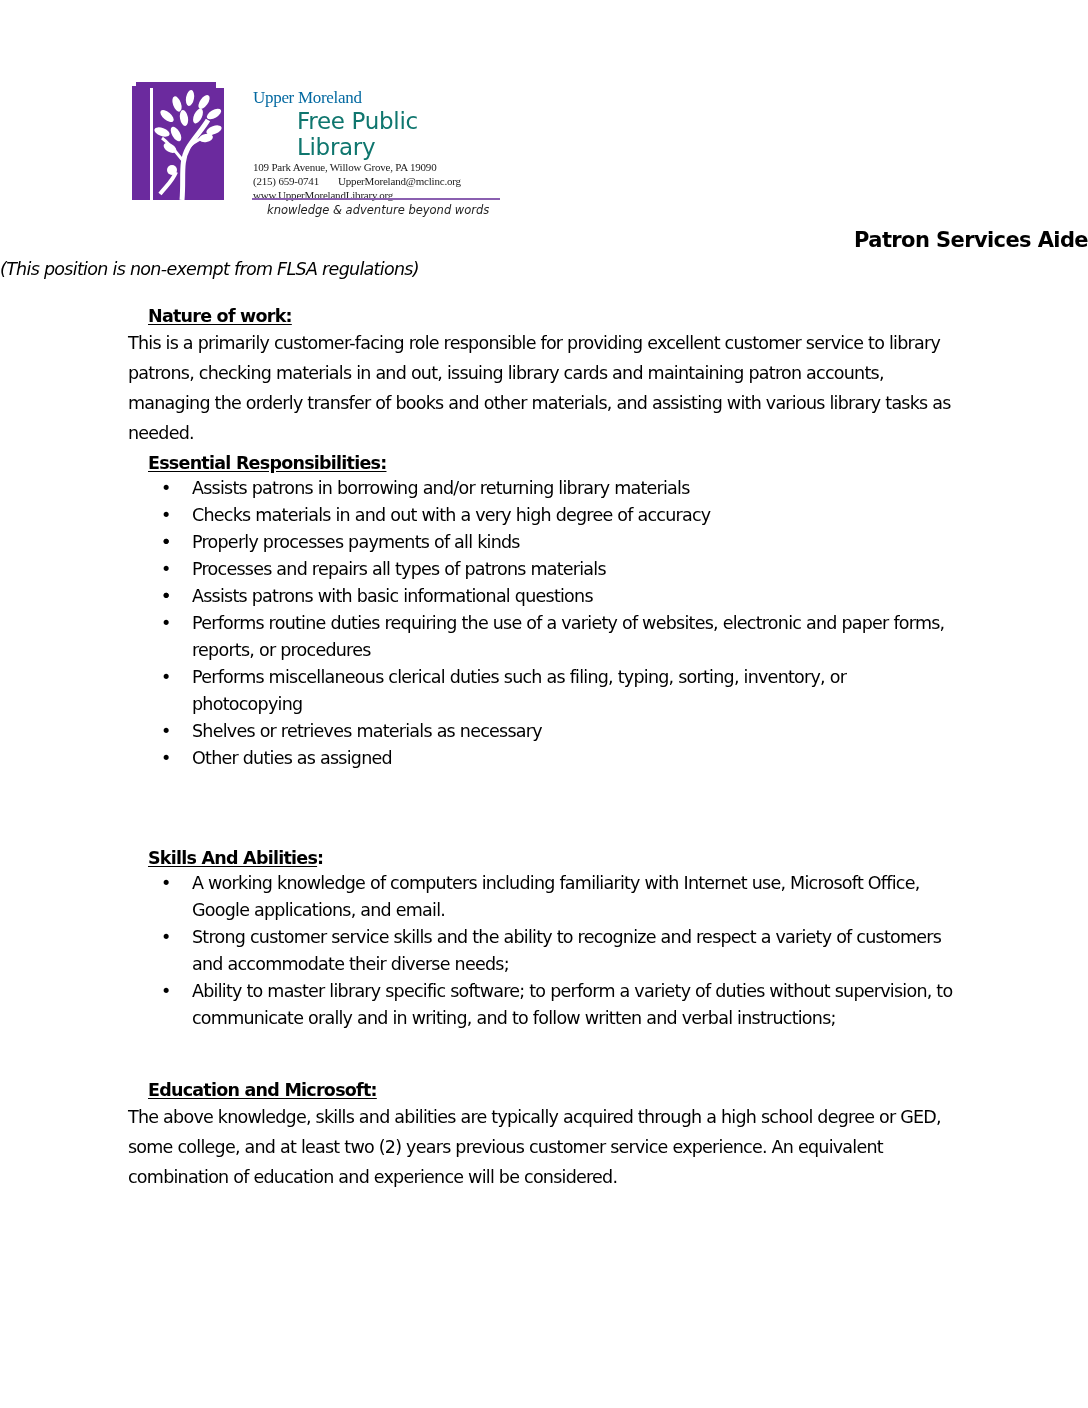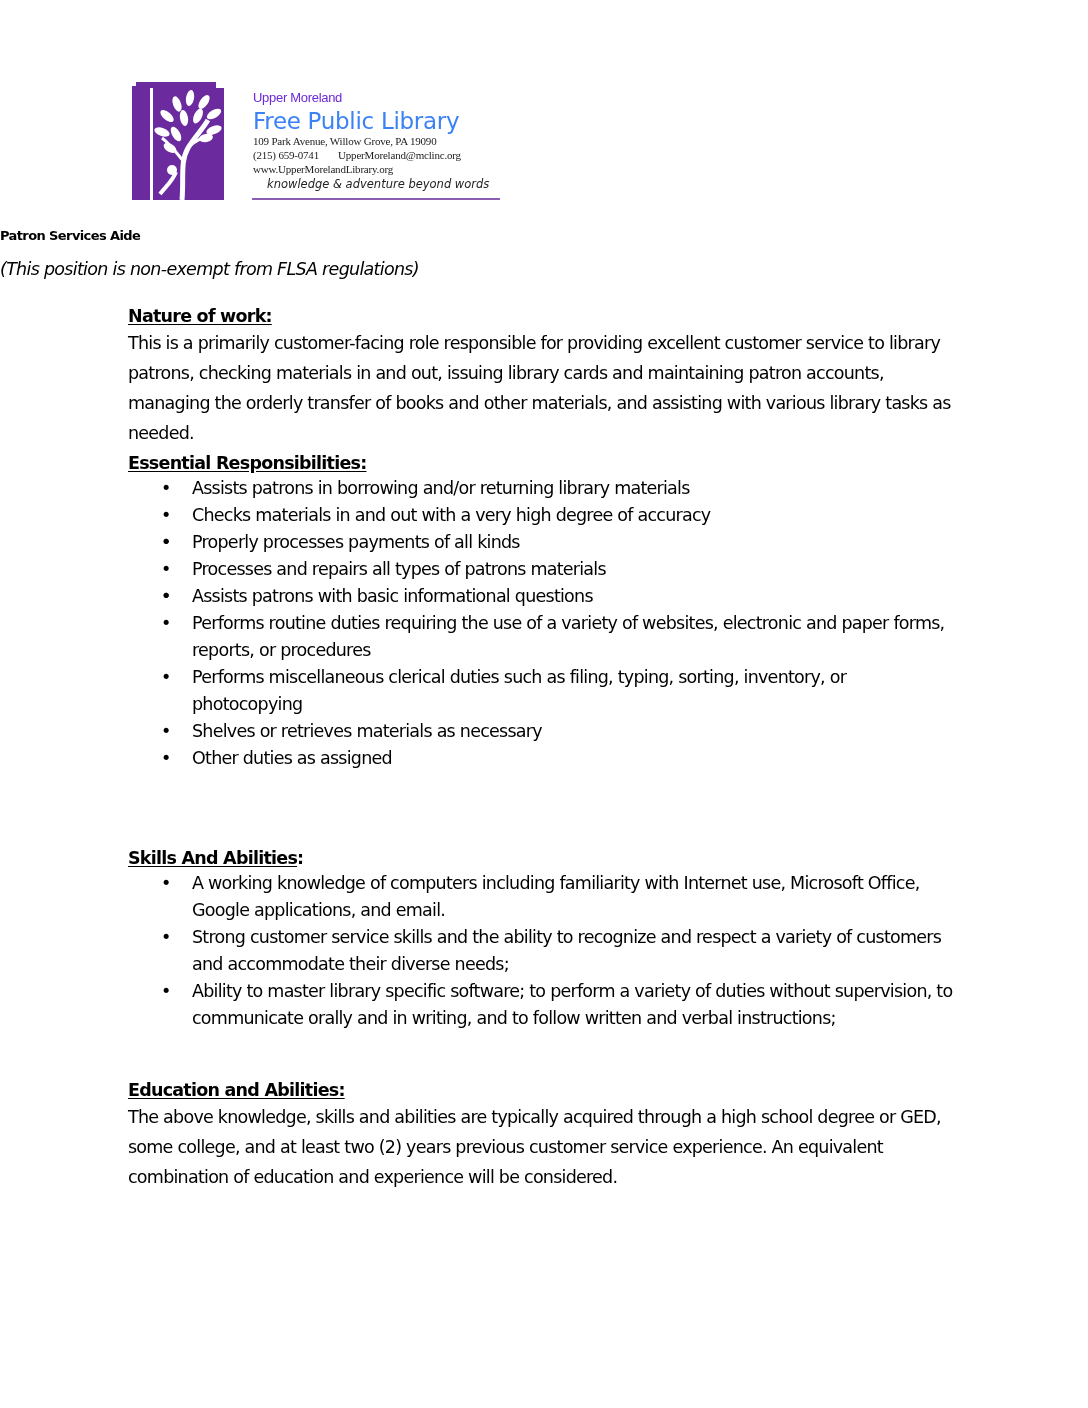--- a/index.html
+++ b/index.html
@@ -1,34 +1,34 @@
 <!DOCTYPE html>
 <html><head>
 <meta charset="utf-8">
 <style>
   html, body { margin: 0; padding: 0; background: #ffffff; }
   body { width: 1088px; height: 1408px; position: relative; overflow: hidden;
          font-family: "DejaVu Sans", sans-serif; color: #000; }
   .logo { position: absolute; left: 132px; top: 82px; width: 370px; height: 120px; }
   .logo-mark { position: absolute; left: 0; top: 0; width: 92px; height: 118px; }
   .logo-text { position: absolute; left: 121px; top: 6px; }
-  .logo-l1 { font-family: Liberation Sans, sans-serif; font-size: 13px; color: #6d28d9; line-height: 20px; letter-spacing: -0.3px; }
-  .logo-l2 { font-family: "DejaVu Sans", sans-serif; font-size: 23px; color: #3b82f6; line-height: 26px; letter-spacing: -0.3px; }
+  .logo-l1 { font-family: Liberation Serif, serif; font-size: 17px; color: #0369a1; line-height: 20px; letter-spacing: -0.3px; }
+  .logo-l2 { font-family: "DejaVu Sans", sans-serif; font-size: 23px; color: #0f766e; line-height: 26px; letter-spacing: -0.3px; margin-left: 44px; }
   .logo-small { font-size: 11px; line-height: 14px; color: #222; letter-spacing: -0.2px; font-family: Liberation Serif, serif; }
   .logo-tag { font-size: 11.5px; font-style: italic; line-height: 16px; color: #222; margin-left: 14px; }
   .logo-rule { position: absolute; left: 120px; top: 116px; width: 248px; height: 2px; background: #8a5fb0; }
 
-  .title { position: absolute; top: 228px; left: 0; width: 1088px; text-align: left;
-           font-size: 13px; font-weight: bold; letter-spacing: -0.6px; }
+  .title { position: absolute; top: 228px; left: 0; width: 1088px; text-align: right;
+           font-size: 21px; font-weight: bold; letter-spacing: -0.6px; }
   .subtitle { position: absolute; top: 259px; left: 0; width: 1088px; text-align: left;
            font-size: 17.5px; font-style: italic; letter-spacing: -0.7px; }
 
   .section { position: absolute; left: 128px; width: 830px; font-size: 17.5px; letter-spacing: -0.75px; }
   .heading { font-weight: bold; line-height: 24px; }
-  .heading u { text-decoration: underline; text-underline-offset: 2px; }
+  .heading u { text-decoration: underline; text-underline-offset: 2px; margin-left: 20px; }
   .para { line-height: 30px; }
   ul.bul { list-style: none; margin: 0; padding: 0; }
   ul.bul li { position: relative; padding-left: 64px; line-height: 27px; }
   ul.bul li .dot { position: absolute; left: 33px; top: 0; }
 </style>
 </head>
 <body>
 
 <div class="logo">
   <svg class="logo-mark" viewBox="0 0 92 118">
@@ -99,15 +99,15 @@
 <div class="section" style="top:846px">
   <div class="heading"><u>Skills And Abilities</u><span>:</span></div>
   <ul class="bul" id="skills-list">
       <li><span class="dot">•</span><span>A working knowledge of computers including familiarity with Internet use, Microsoft Office, Google applications, and email.</span></li>
       <li><span class="dot">•</span><span>Strong customer service skills and the ability to recognize and respect a variety of customers and accommodate their diverse needs;</span></li>
       <li><span class="dot">•</span><span>Ability to master library specific software; to perform a variety of duties without supervision, to communicate orally and in writing, and to follow written and verbal instructions;</span></li>
     </ul>
 </div>
 
 <div class="section" style="top:1078px">
-  <div class="heading"><u>Education and Abilities:</u></div>
+  <div class="heading"><u>Education and Microsoft:</u></div>
   <div class="para">The above knowledge, skills and abilities are typically acquired through a high school degree or GED, some college, and at least two (2) years previous customer service experience. An equivalent combination of education and experience will be considered.</div>
 </div>
 
 </body></html>

